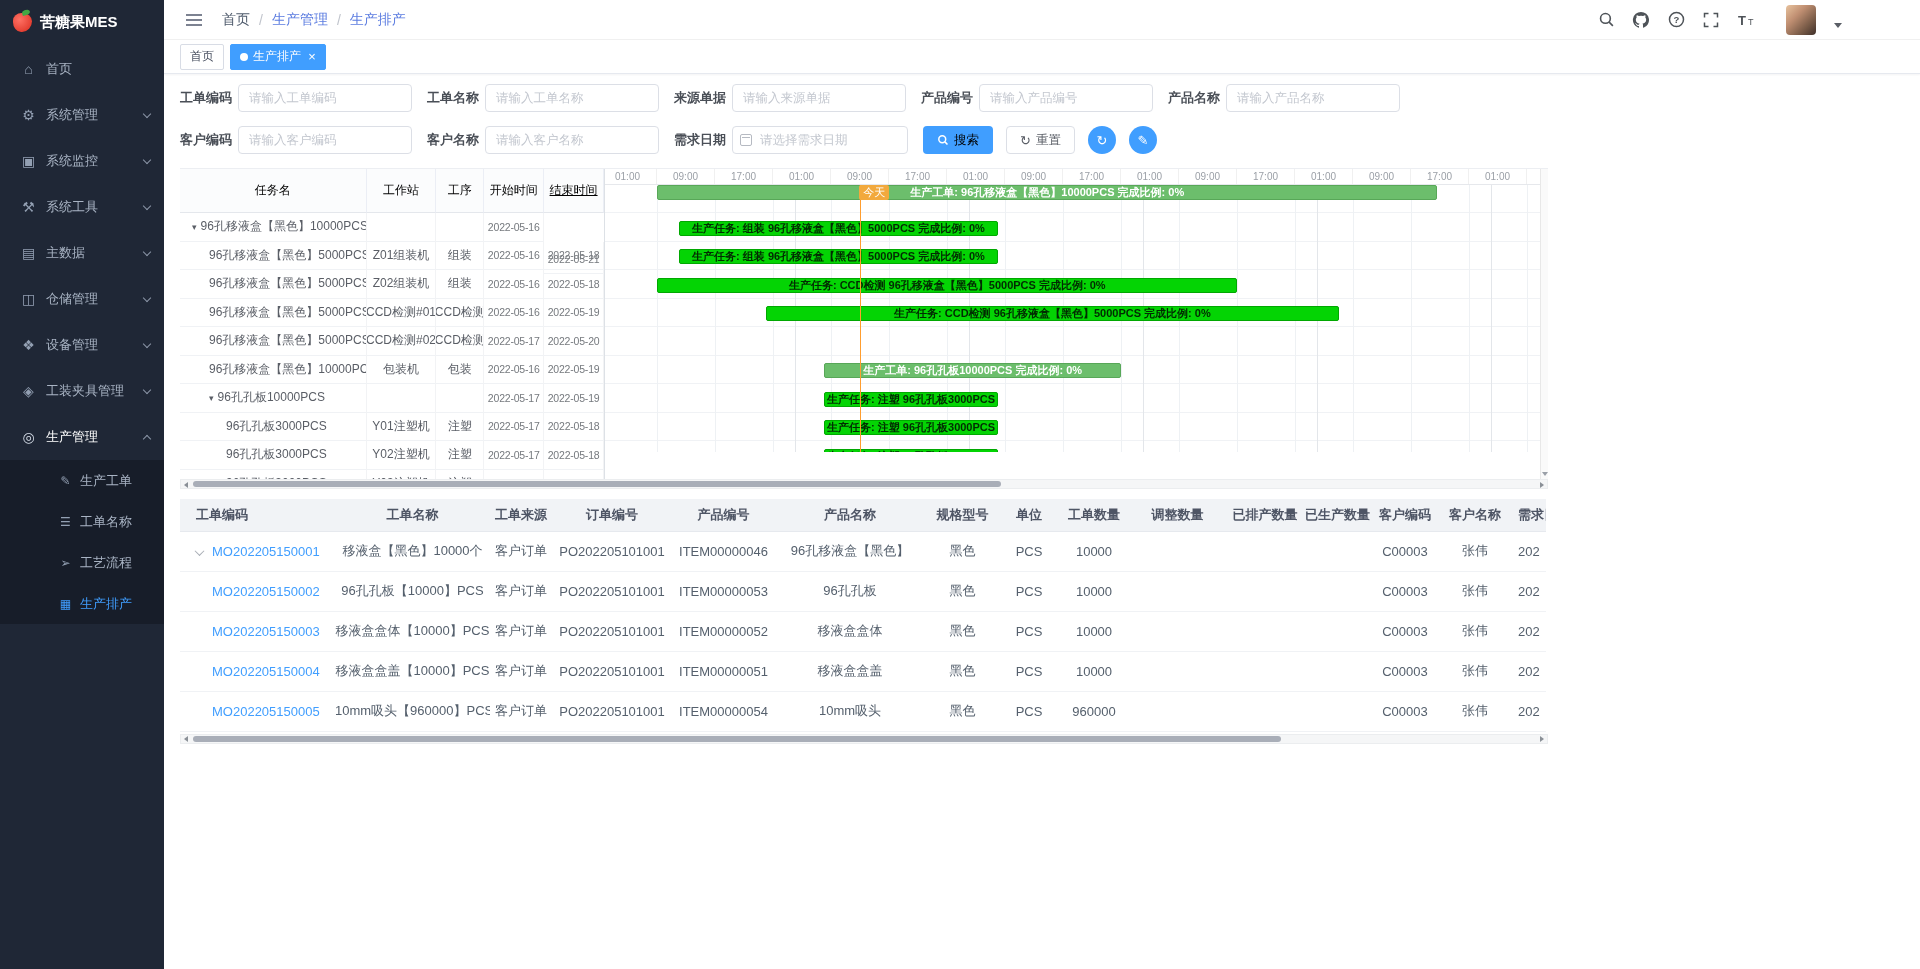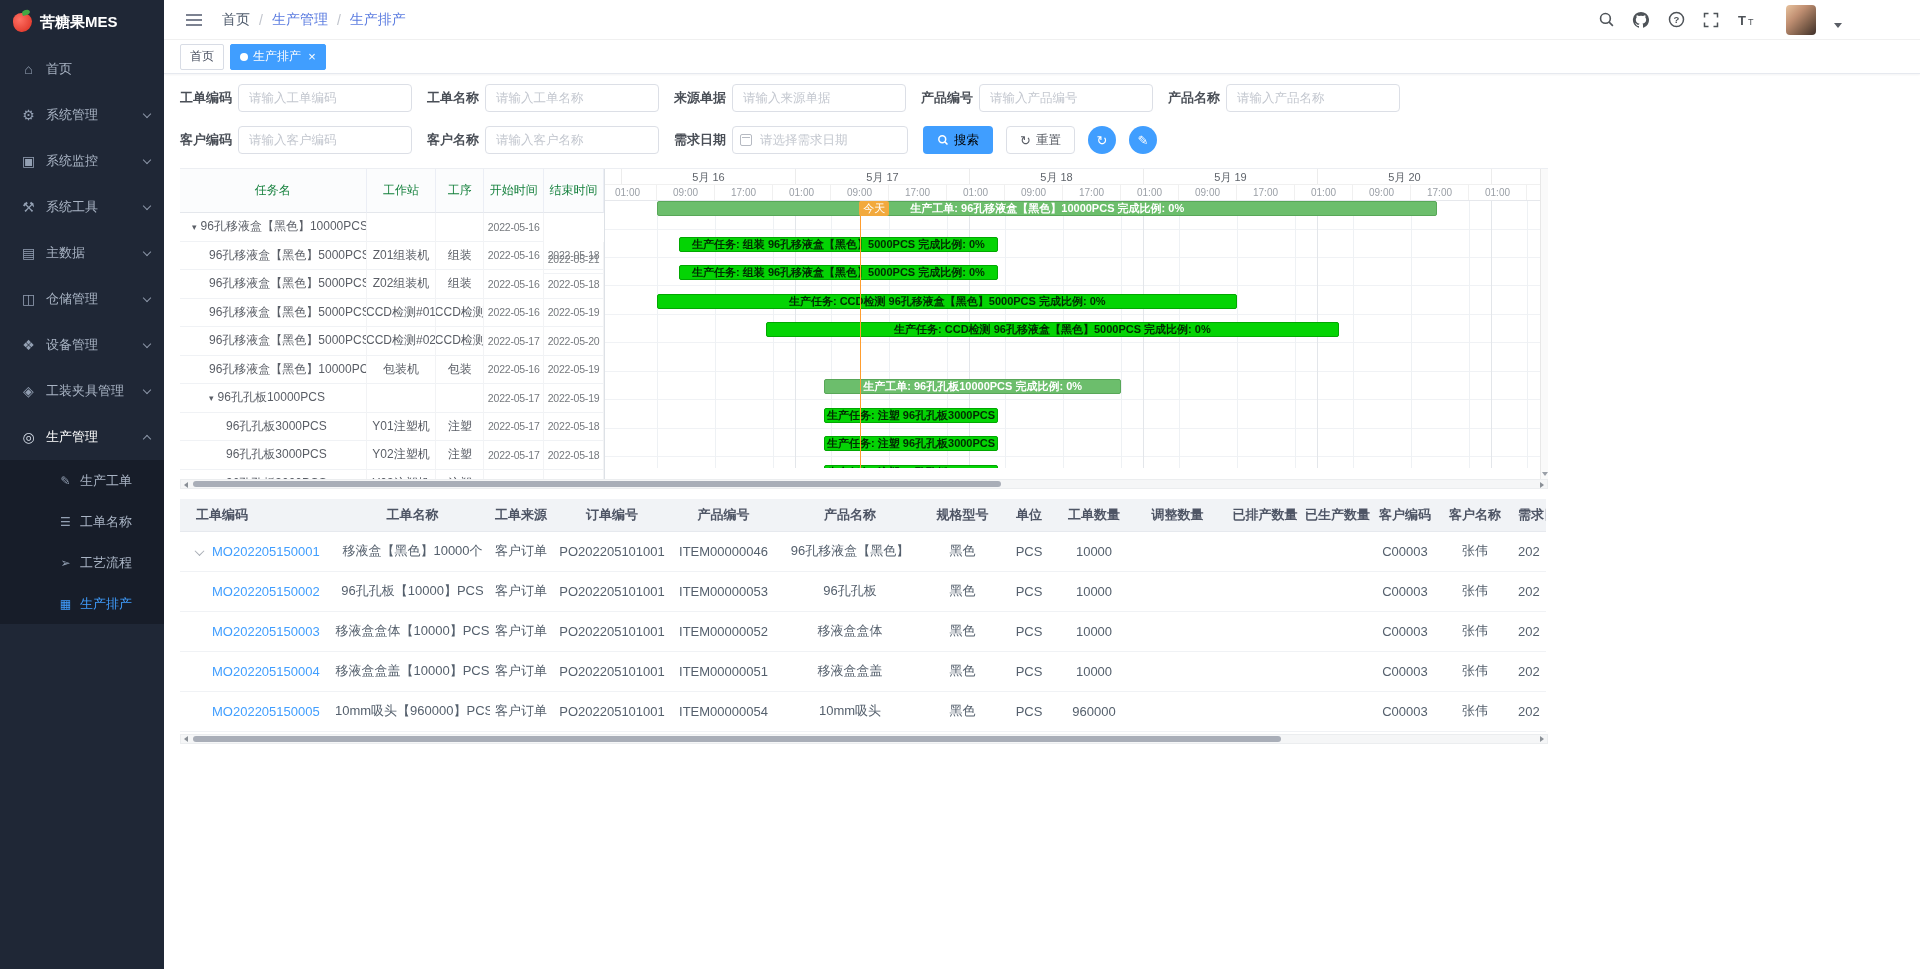--- a/index.html
+++ b/index.html
@@ -56,21 +56,21 @@
 .factions{display:flex;align-items:center;gap:13px}
 .btn{height:28px;display:inline-flex;align-items:center;gap:5px;padding:0 13px;border-radius:4px;font-size:12.5px;cursor:pointer;border:1px solid transparent;white-space:nowrap}
 .btn.primary{background:var(--c-accent);color:#000000}
 .btn.plain{background:#fff;border-color:#dcdfe6;color:#5a5e66}
 .ricon{font-size:13px;line-height:1}
 .btn-circle{width:28px;height:28px;border-radius:50%;background:var(--c-accent);color:#fff;display:inline-flex;align-items:center;justify-content:center;font-size:13px;cursor:pointer;border:none}
 
 .gantt{display:flex;width:1368px;height:311px;border-top:1px solid #eceef2;margin-top:2px}
 .g-left{width:425px;min-width:425px;border-right:1px solid #dde1e6}
 .g-left-header{display:flex;height:44px}
-.ghc{display:inline-flex;align-items:center;justify-content:center;height:44px;border-right:1px solid #ebeef5;border-bottom:1px solid #e4e7ec;background:#fbfcfd;font-size:12px;color:#15803d;overflow:hidden;white-space:nowrap}
+.ghc{display:inline-flex;align-items:center;justify-content:center;height:44px;border-right:1px solid #ebeef5;border-bottom:1px solid #e4e7ec;background:#fbfcfd;font-size:12px;color:#000000;overflow:hidden;white-space:nowrap}
 .g-left-body{height:267px;overflow:hidden}
 .grow{display:flex;height:28.5px;cursor:pointer}
 .gc{height:100%;display:flex;align-items:center;justify-content:center;border-right:1px solid #f2f3f5;border-bottom:1px solid #f0f2f5;font-size:12px;color:#5a5e66;overflow:hidden;white-space:nowrap}
 .gc.name{justify-content:flex-start}
 .gc.time{font-size:10.5px;color:#75797e;letter-spacing:-.2px}
 .caret{margin-right:4px;font-size:9px;color:#5a5e66;flex-shrink:0}
 .g-right{width:935px;min-width:935px;position:relative;background:#fff;overflow:hidden}
 .rr{height:12px;position:relative;border-bottom:1px solid #f0f0f0;font-size:10px;line-height:11px;color:#8a9099;text-align:center}
 .corner{position:absolute;top:1px;right:2px;width:76px;height:10px;background:#c7cad1}
 .drow{height:16px;position:relative;border-bottom:1px solid #f0f0f0;overflow:hidden}
@@ -309,21 +309,21 @@
       </div>
     </div>
 
     <div class="gantt">
       <div class="g-left">
         <div class="g-left-header">
             <span class="ghc" style="width: 187px;">任务名</span>
             <span class="ghc" style="width: 70px;">工作站</span>
             <span class="ghc" style="width: 48px;">工序</span>
             <span class="ghc" style="width: 60px;">开始时间</span>
-            <span class="ghc" style="width: 60px;">结束时间</span>
+            <span class="ghc" style="width: 60px; text-decoration: underline;">结束时间</span>
           </div>
         <div class="g-left-body">
             <div class="grow">
               <span class="gc name" style="width: 187px; padding-left: 12px;">
                 <span class="caret">▾</span>
                 <span>96孔移液盒【黑色】10000PCS</span>
               </span>
               <span class="gc" style="width: 70px;"></span>
               <span class="gc" style="width: 48px;"></span>
               <span class="gc time" style="width: 60px;">2022-05-16</span>
@@ -407,28 +407,20 @@
                 <span>96孔孔板3000PCS</span>
               </span>
               <span class="gc" style="width: 70px;">Y03注塑机</span>
               <span class="gc" style="width: 48px;">注塑</span>
               <span class="gc time" style="width: 60px;">2022-05-17</span>
               <span class="gc time" style="width: 60px;">2022-05-18</span>
             </div>
           </div>
       </div>
       <div class="g-right">
-        <div class="drow">
-            <span class="dcell" style="left: 16px; width: 174px;">5月 16</span>
-            <span class="dcell" style="left: 190px; width: 174px;">5月 17</span>
-            <span class="dcell" style="left: 364px; width: 174px;">5月 18</span>
-            <span class="dcell" style="left: 538px; width: 174px;">5月 19</span>
-            <span class="dcell" style="left: 712px; width: 174px;">5月 20</span>
-            <span class="dcell" style="left: 886px; width: 174px;"></span>
-          </div>
         <div class="trow">
             <span class="tcell" style="left: -6px;">01:00</span>
             <span class="tcell" style="left: 52px;">09:00</span>
             <span class="tcell" style="left: 110px;">17:00</span>
             <span class="tcell" style="left: 168px;">01:00</span>
             <span class="tcell" style="left: 226px;">09:00</span>
             <span class="tcell" style="left: 284px;">17:00</span>
             <span class="tcell" style="left: 342px;">01:00</span>
             <span class="tcell" style="left: 400px;">09:00</span>
             <span class="tcell" style="left: 458px;">17:00</span>

